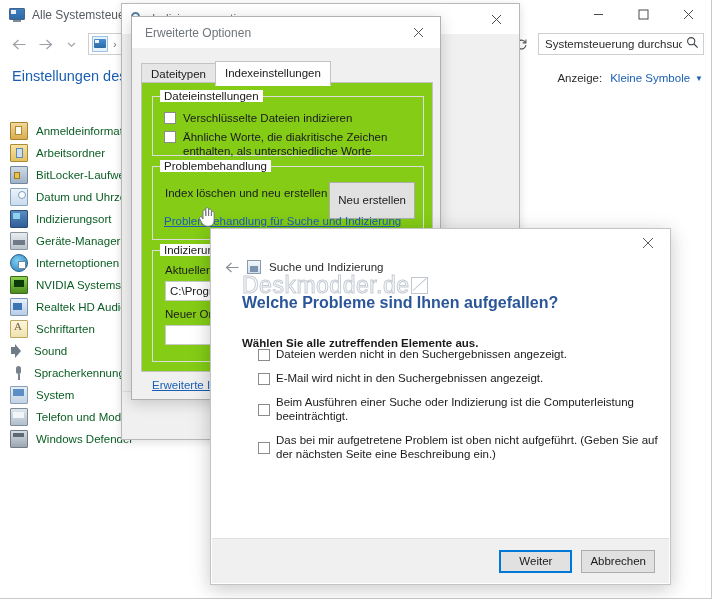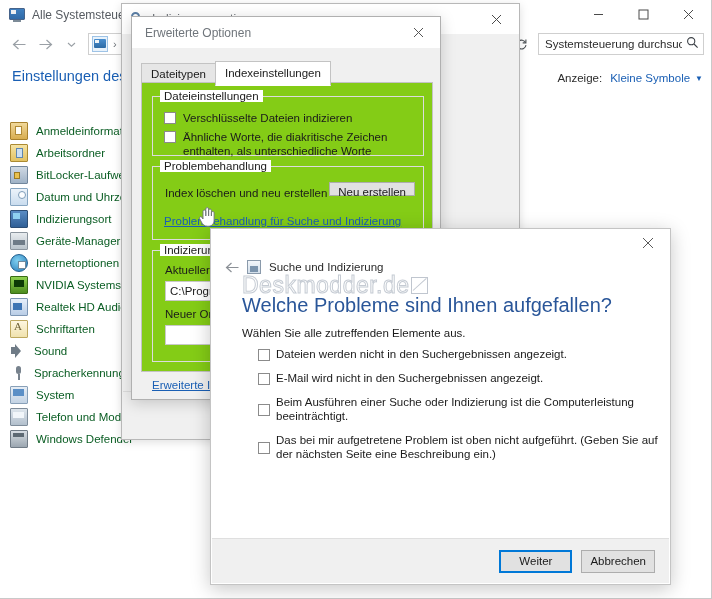--- a/index.html
+++ b/index.html
@@ -416,21 +416,21 @@
     white-space: nowrap;
   }
   .btn {
     font-family: "Liberation Sans", sans-serif;
     font-size: 11.5px;
     color: #1b1b1b;
     background: #e1e1e1;
     border: 1px solid #adadad;
     box-sizing: border-box;
     padding: 0 8px;
-    height: 14px;
+    height: 37px;
     line-height: 19px;
     white-space: nowrap;
   }
   .btn-newidx {
     position: absolute;
     right: 8px; top: 15px;
   }
   .trouble-link {
     position: absolute;
     left: 11px; top: 48px;
@@ -524,30 +524,32 @@
     background: #7b94ad;
   }
   .wiz-htext {
     font-size: 11.5px;
     color: #2a2a2a;
     white-space: nowrap;
   }
   .wiz-h1 {
     position: absolute;
     left: 31px; top: 65px;
-    font-size: 20px;
+    font-size: 16px;
     color: #2a5699;
     white-space: nowrap;
+    font-weight: bold;
   }
   .wiz-sub {
     position: absolute;
-    left: 31px; top: 98px;
+    left: 31px; top: 108px;
     font-size: 11.5px;
     color: #1b1b1b;
     white-space: nowrap;
+    font-weight: bold;
   }
   .wiz-opts {
     position: absolute;
     left: 31px; top: 118px;
     width: 420px;
   }
   .wiz-opt {
     display: flex;
     align-items: center;
     margin-bottom: 10px;

